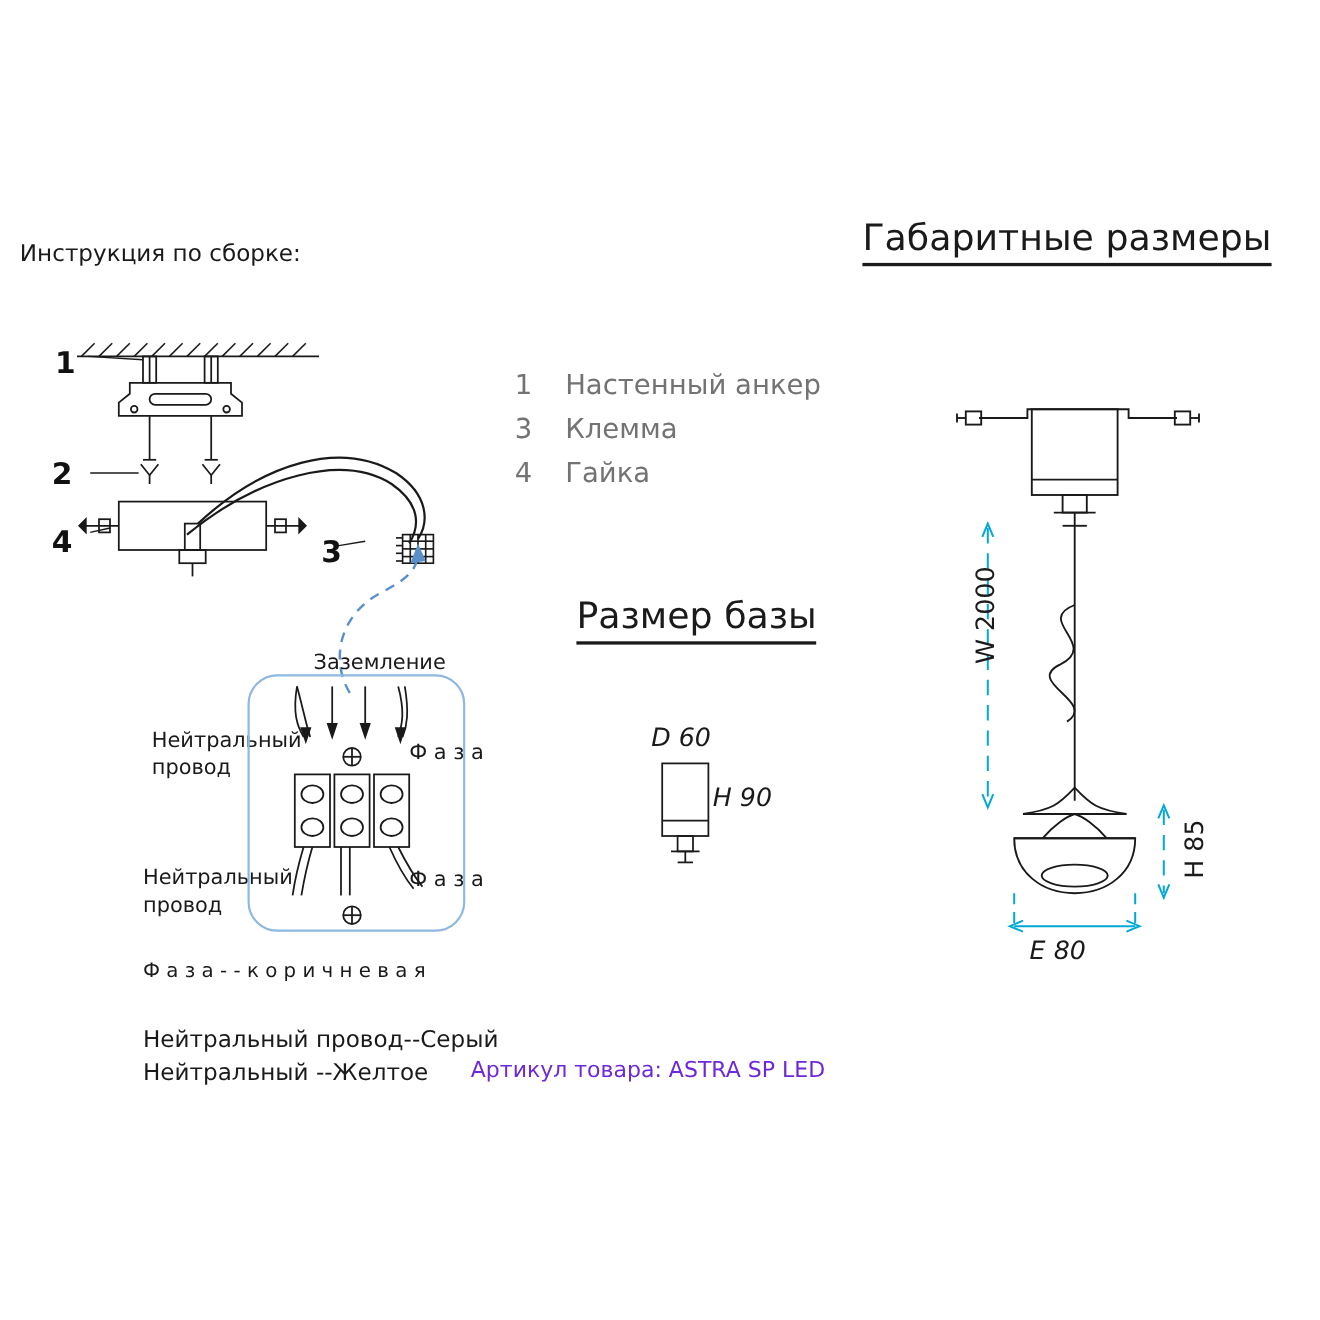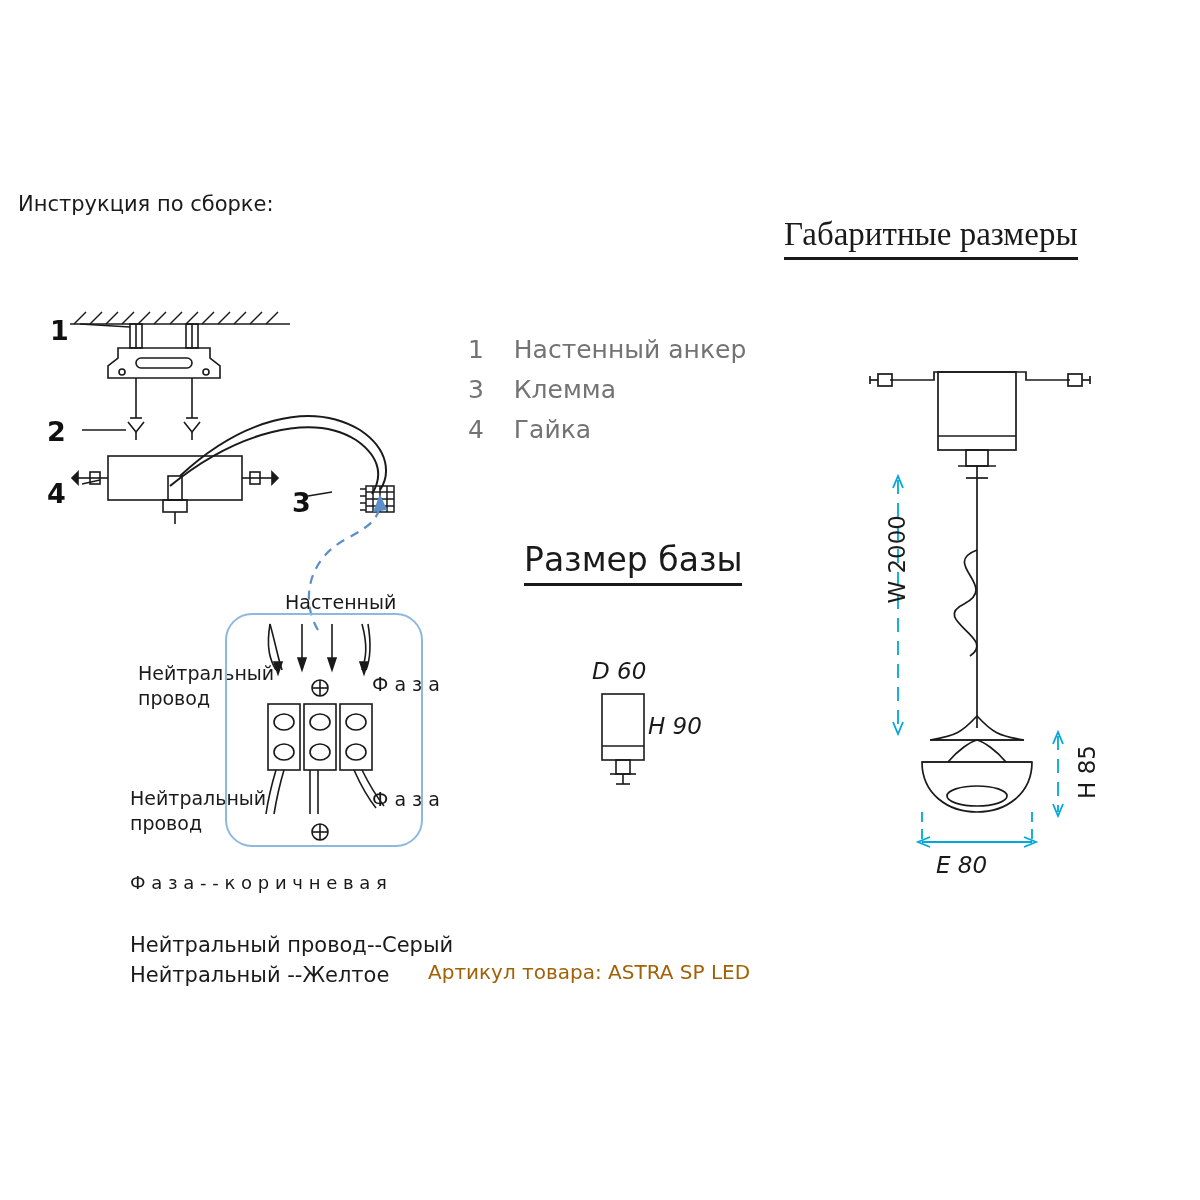--- a/index.html
+++ b/index.html
@@ -60,34 +60,34 @@
     font-style: italic;
   }
   .t-dim-v {
     font-size: 23px;
     color: #1a1a1a;
     white-space: nowrap;
     transform-origin: 0 0;
   }
   .t-article {
     font-size: 20px;
-    color: #a16207;
+    color: #6d28d9;
     white-space: nowrap;
   }
 
   svg { overflow: visible; }
 </style>
 </head>
 <body>
 
 <div class="page">
 
-  <div class="abs t-instr" style="left:18px; top:192px;">Инструкция по сборке:</div>
-
-  <div class="abs t-heading t-heading-ul" style="left:784px; top:216px;font-family:Liberation Serif, serif;">Габаритные размеры</div>
+  <div class="abs t-instr" style="left:18px; top:218px;">Инструкция по сборке:</div>
+
+  <div class="abs t-heading t-heading-ul" style="left:784px; top:196px;">Габаритные размеры</div>
 
   <div class="abs" style="left:468px; top:330px;">
     <div class="t-legend">
       <span>1</span>
       <span style="display:inline-block;width:14px;"></span>
       <span>Настенный анкер</span>
     </div>
     <div class="t-legend">
       <span>3</span>
       <span style="display:inline-block;width:14px;"></span>
@@ -194,21 +194,21 @@
     </g>
   </svg>
 
   <svg class="abs" style="left:230px; top:480px;" width="210" height="160" viewBox="0 0 210 160">
     <g fill="none" stroke="#5b8fc9" stroke-width="2.2" stroke-dasharray="9 7">
       <path d="M88 150 C 70 120, 78 78, 118 58 C 136 48, 150 40, 150 22"></path>
     </g>
     <path d="M150 14 L143 32 L157 30 Z" fill="#5b8fc9"></path>
   </svg>
 
-  <div class="abs t-wire" style="left:285px; top:590px;">Настенный</div>
+  <div class="abs t-wire" style="left:285px; top:590px;">Заземление</div>
 
   <div class="abs t-wire" style="left:138px; top:661px;">
     <div>Нейтральный</div>
       <div>провод</div>
   </div>
   <div class="abs t-wire" style="left:372px; top:672px;">Ф а з а</div>
 
   <div class="abs t-wire" style="left:130px; top:786px;">
     <div>Нейтральный</div>
       <div>провод</div>

